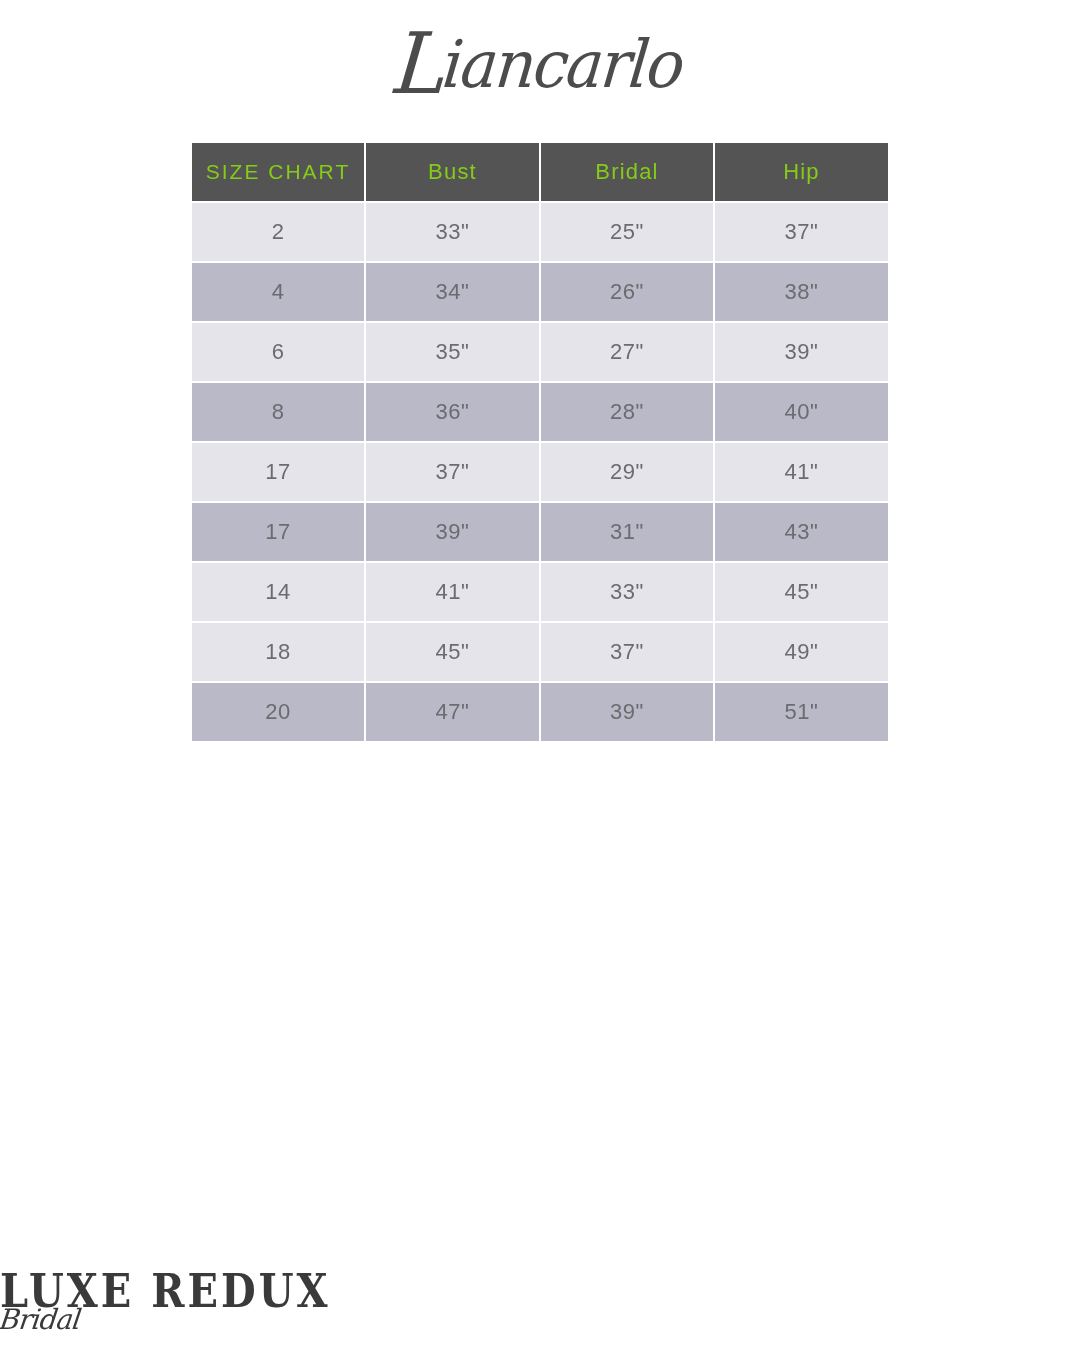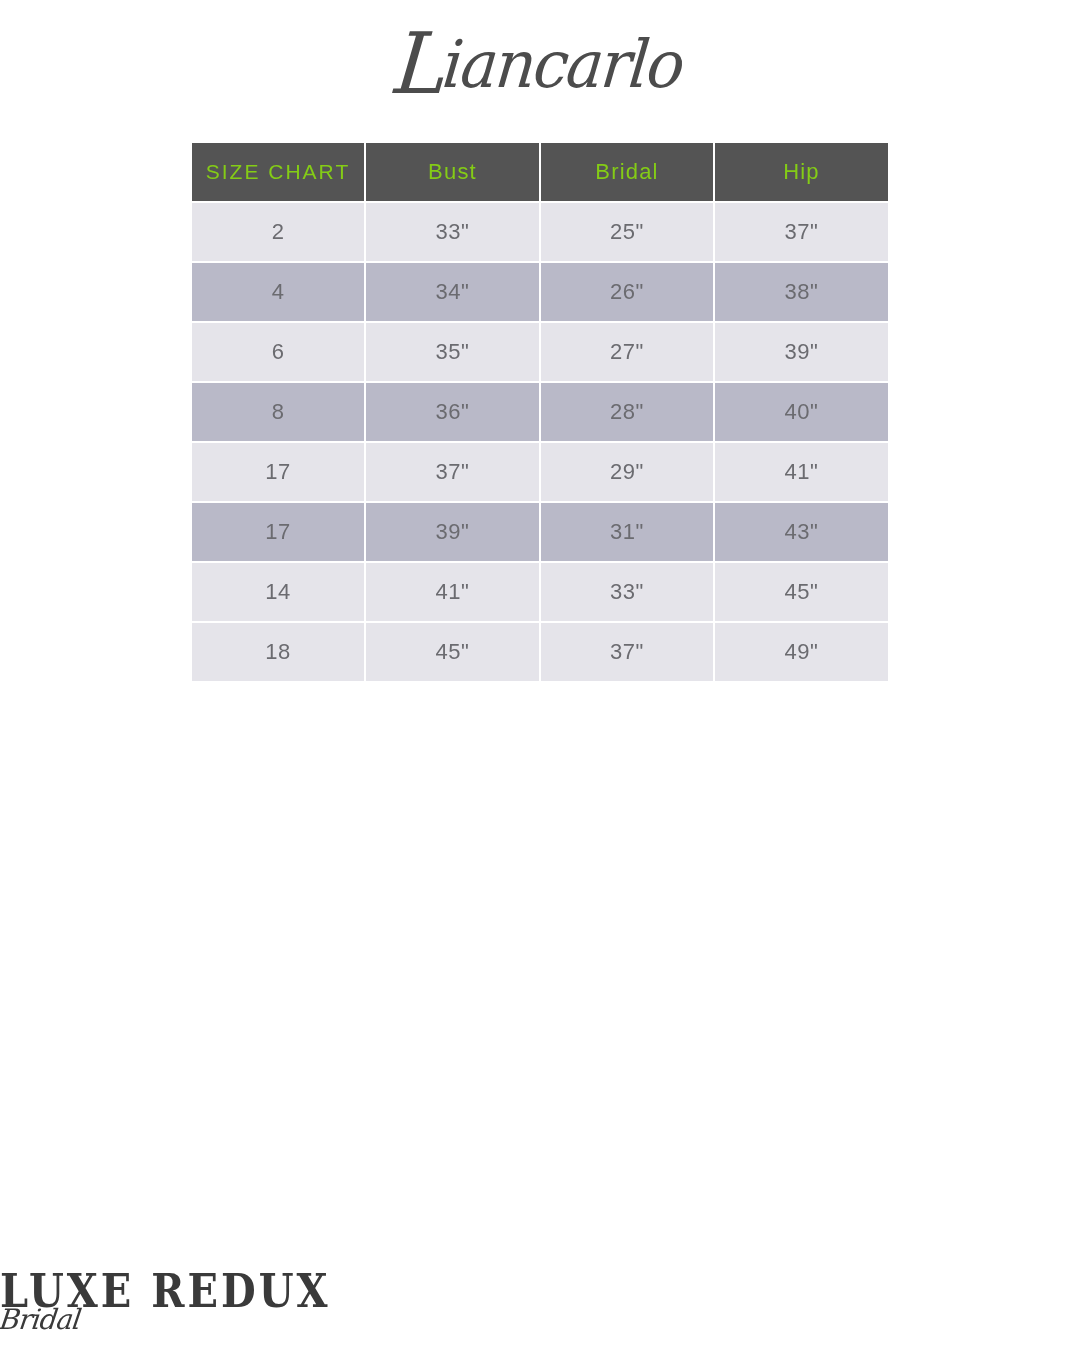--- a/index.html
+++ b/index.html
@@ -183,19 +183,25 @@
         <td>41"</td>
         <td>33"</td>
         <td>45"</td>
       </tr>
       <tr class="row-light">
         <td>18</td>
         <td>45"</td>
         <td>37"</td>
         <td>49"</td>
       </tr>
+      <tr class="row-dark">
+        <td>20</td>
+        <td>47"</td>
+        <td>39"</td>
+        <td>51"</td>
+      </tr>
     </tbody>
 </table>
 
 <div class="footer-logo">
   <span class="footer-main">LUXE REDUX</span>
   <span class="footer-sub">Bridal</span>
 </div>
 
 </body></html>

